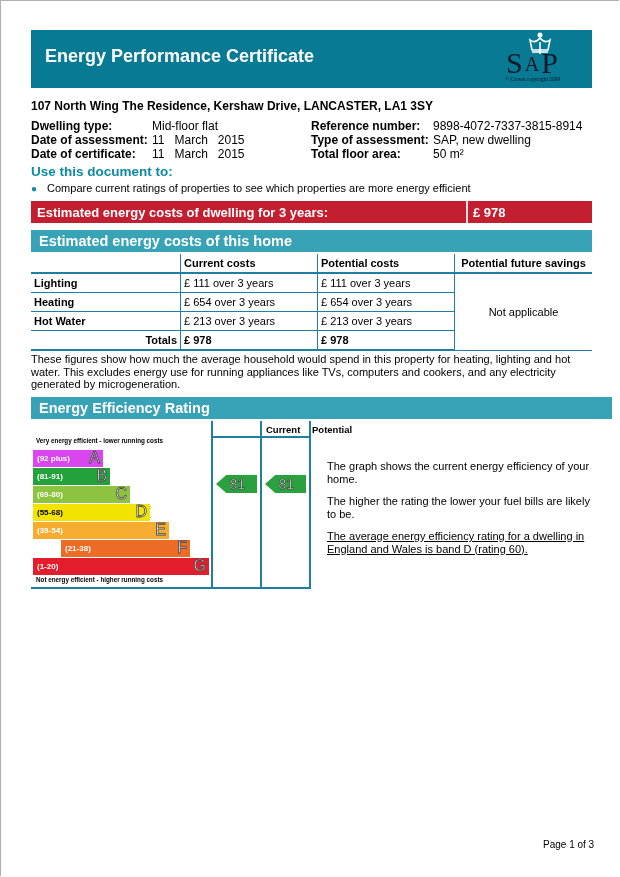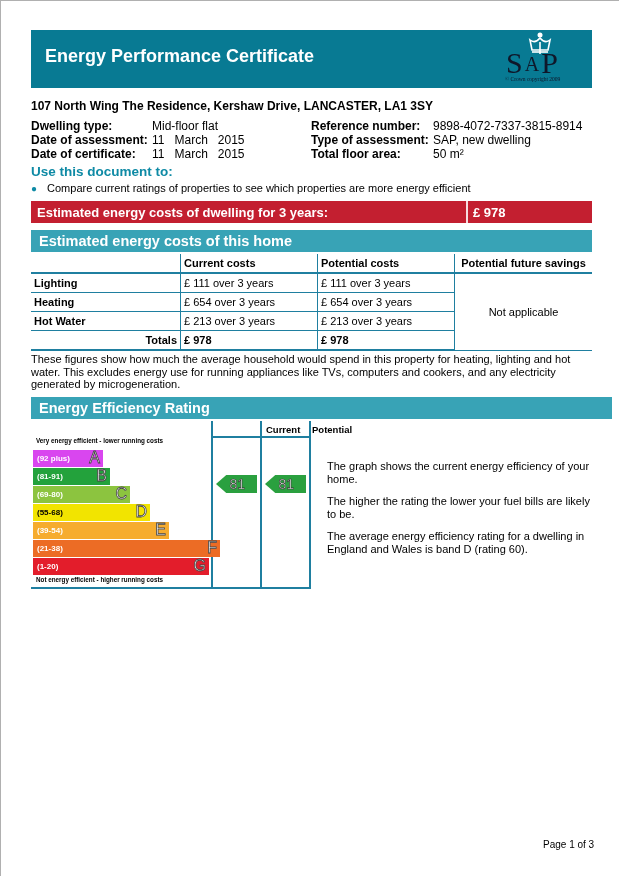--- a/index.html
+++ b/index.html
@@ -180,31 +180,31 @@
         <span class="letter">C</span>
       </div>
       <div class="band" style="top: 83px; width: 117px; background: rgb(242, 228, 0); color: rgb(0, 0, 0);">
         <span class="range">(55-68)</span>
         <span class="letter">D</span>
       </div>
       <div class="band" style="top: 101px; width: 136px; background: rgb(246, 172, 46);">
         <span class="range">(39-54)</span>
         <span class="letter">E</span>
       </div>
-      <div class="band" style="top: 119px; width: 187px; background: rgb(236, 108, 37);">
+      <div class="band" style="top: 119px; width: 129px; background: rgb(236, 108, 37); margin-left: 28px;">
         <span class="range">(21-38)</span>
         <span class="letter">F</span>
       </div>
       <div class="band" style="top: 137px; width: 176px; background: rgb(227, 29, 43);">
         <span class="range">(1-20)</span>
         <span class="letter">G</span>
       </div>
     </div>
   <div class="bottom-note" style="top:155px;">Not energy efficient - higher running costs</div>
   <div class="arrow" style="left:185px; top:54px; width:41px;">81</div>
   <div class="arrow" style="left:234px; top:54px; width:41px;">81</div>
 </div>
 
 <div class="eer-text" style="top:460px;">The graph shows the current energy efficiency of your home.</div>
 <div class="eer-text" style="top:495px;">The higher the rating the lower your fuel bills are likely to be.</div>
-<div class="eer-text" style="top:530px;">The average energy efficiency rating for a dwelling in England and Wales is band D (rating 60).</div>
+<div class="eer-text" style="top:530px;text-decoration:underline;">The average energy efficiency rating for a dwelling in England and Wales is band D (rating 60).</div>
 
 <div class="page-num">Page 1 of 3</div>
 
 </body></html>

